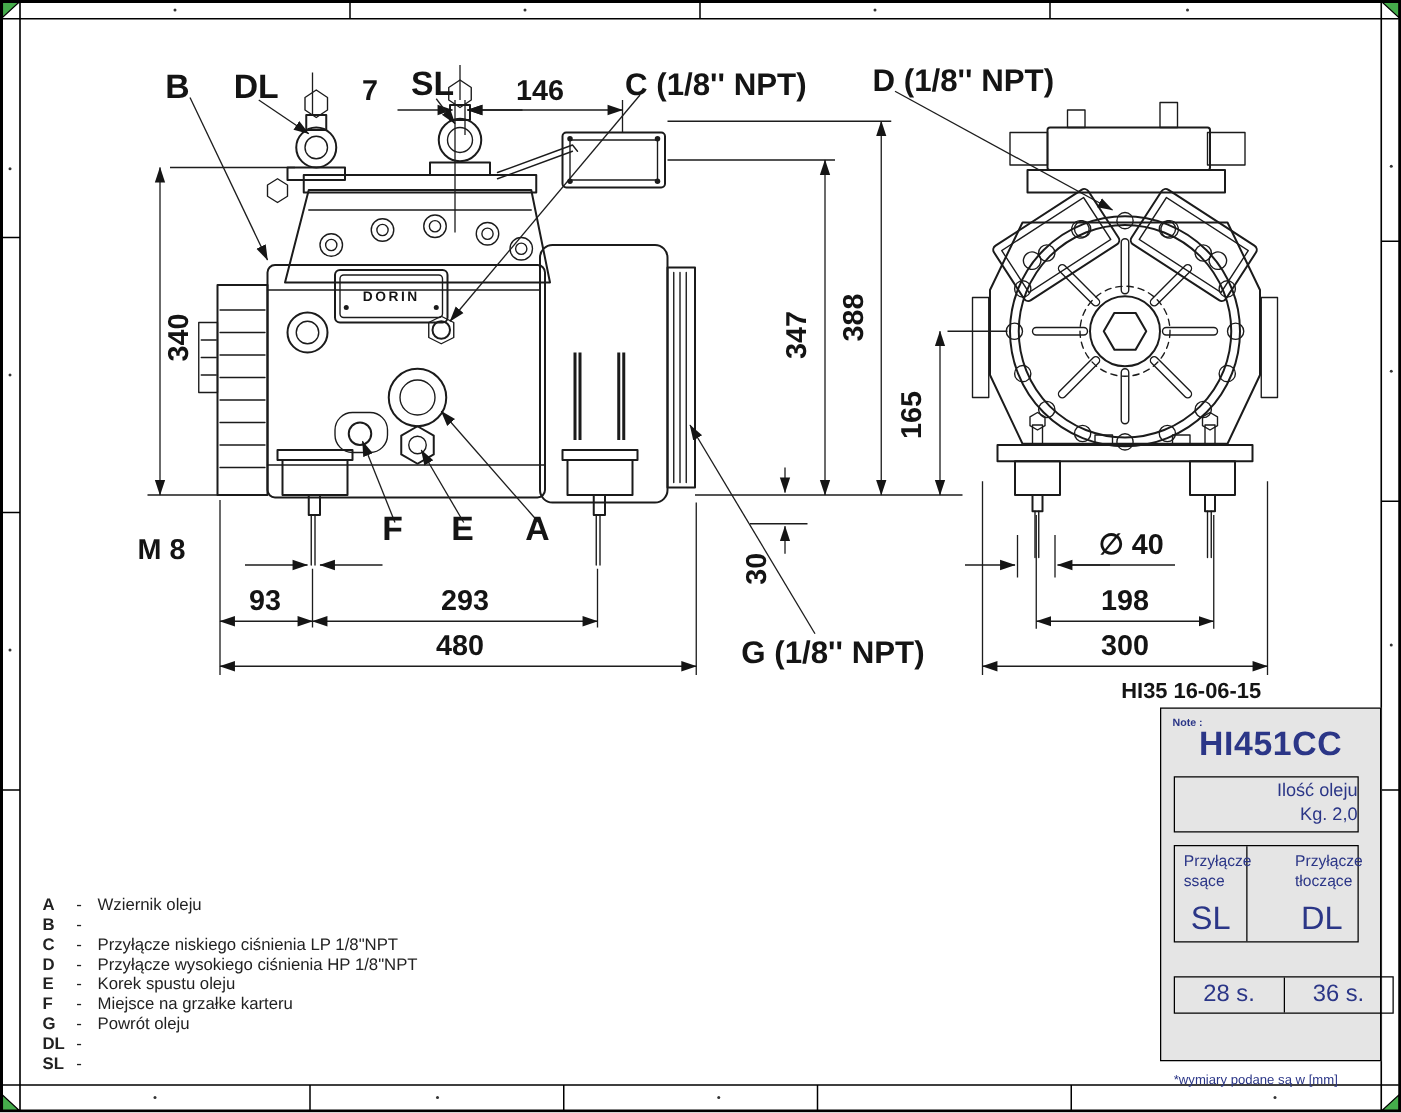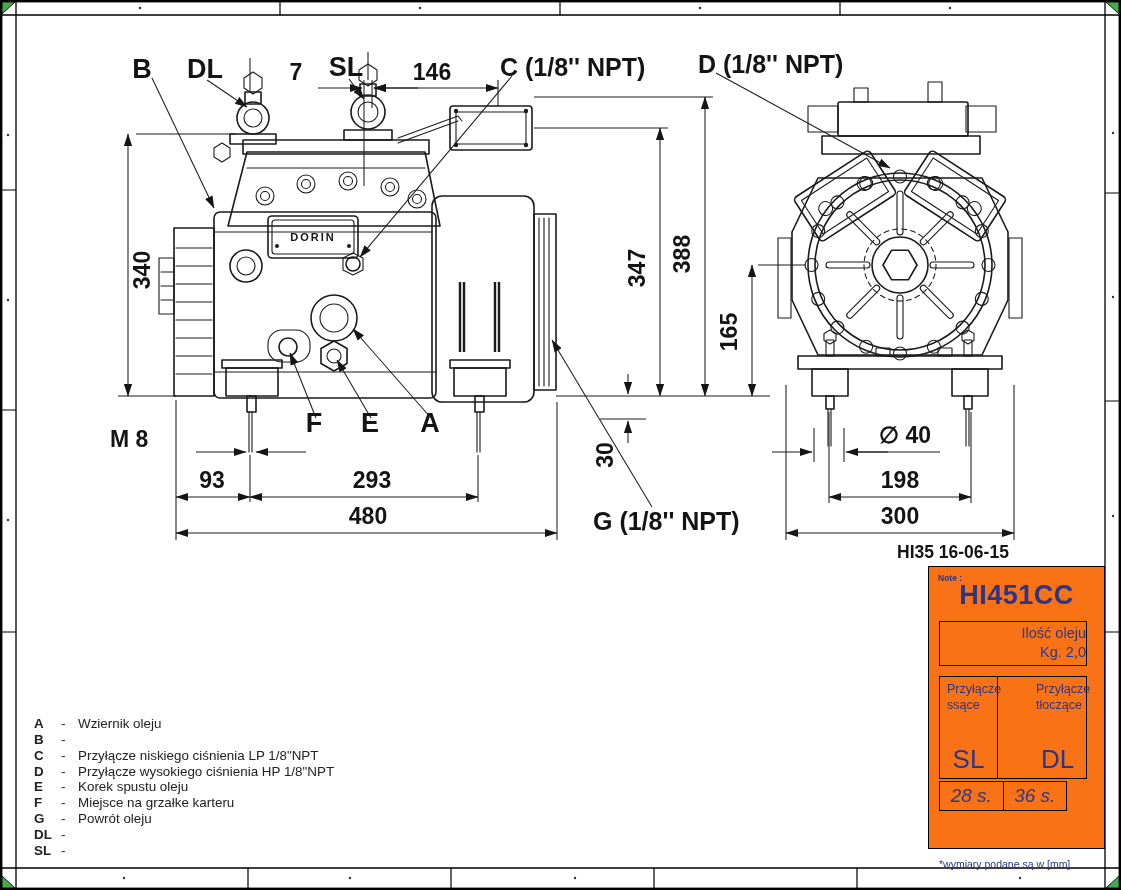--- a/index.html
+++ b/index.html
@@ -12,34 +12,34 @@
   .thick{stroke-width:2.4;}
   .dash{stroke-dasharray:5 4;}
   .dim{stroke:#1d1d1d;stroke-width:1.05;fill:none;}
   .dtxt{font-weight:bold;font-size:23px;}
   .ltxt{font-weight:bold;font-size:27px;}
   .ctxt{font-weight:bold;font-size:25px;}
   .code{font-weight:bold;font-size:17.5px;}
   .brandtxt{font-weight:bold;font-size:11px;letter-spacing:2px;}
   
   #tblock{position:absolute;left:928px;top:566px;width:177px;height:283px;
-          border:1.6px solid #000;background:#f97316;box-sizing:border-box;color:#2b3687;}
+          border:1.6px solid #000;background:#e5e5e5;box-sizing:border-box;color:#2b3687;}
   #tblock .note{position:absolute;left:9px;top:6px;font-size:8.5px;font-weight:bold;}
   #tblock .model{position:absolute;left:0;right:0;top:13px;text-align:center;
                  font-size:27px;font-weight:bold;letter-spacing:.5px;}
   .tbox{position:absolute;border:1.3px solid #000;box-sizing:border-box;}
   #oilbox{left:10px;top:54px;width:148px;height:45px;text-align:right;font-size:14.5px;}
   #oilbox div{margin-top:3px;}
-  #connbox{left:10px;top:109px;width:148px;height:103px;display:flex;gap:31px;}
+  #connbox{left:10px;top:109px;width:148px;height:78px;display:flex;gap:31px;}
   .conncol{flex:1;position:relative;font-size:12.5px;line-height:1.25;}
   .conncol.first{border-right:1.3px solid #000;}
   .connlabel{position:absolute;left:7px;top:5px;}
   .conncode{position:absolute;left:0;right:0;bottom:3px;text-align:center;
             font-size:26px;font-weight:normal;}
-  #secbox{left:10px;top:214px;width:128px;height:30px;display:flex;font-style:italic;}
+  #secbox{left:10px;top:214px;width:176px;height:30px;display:flex;}
   .seccell{flex:1;display:flex;align-items:center;justify-content:center;font-size:19px;}
   .seccell.first{border-right:1.3px solid #000;}
   #tblock .foot{position:absolute;left:10px;top:251px;font-size:10.5px;margin-top:40px;}
   
   #legend{position:absolute;left:34px;top:716px;width:430px;color:#222;}
   .lrow{display:grid;grid-template-columns:27px 17px 1fr;font-size:13.4px;
         line-height:15.85px;}
   .lkey{font-weight:bold;}
 </style>
 </head>

